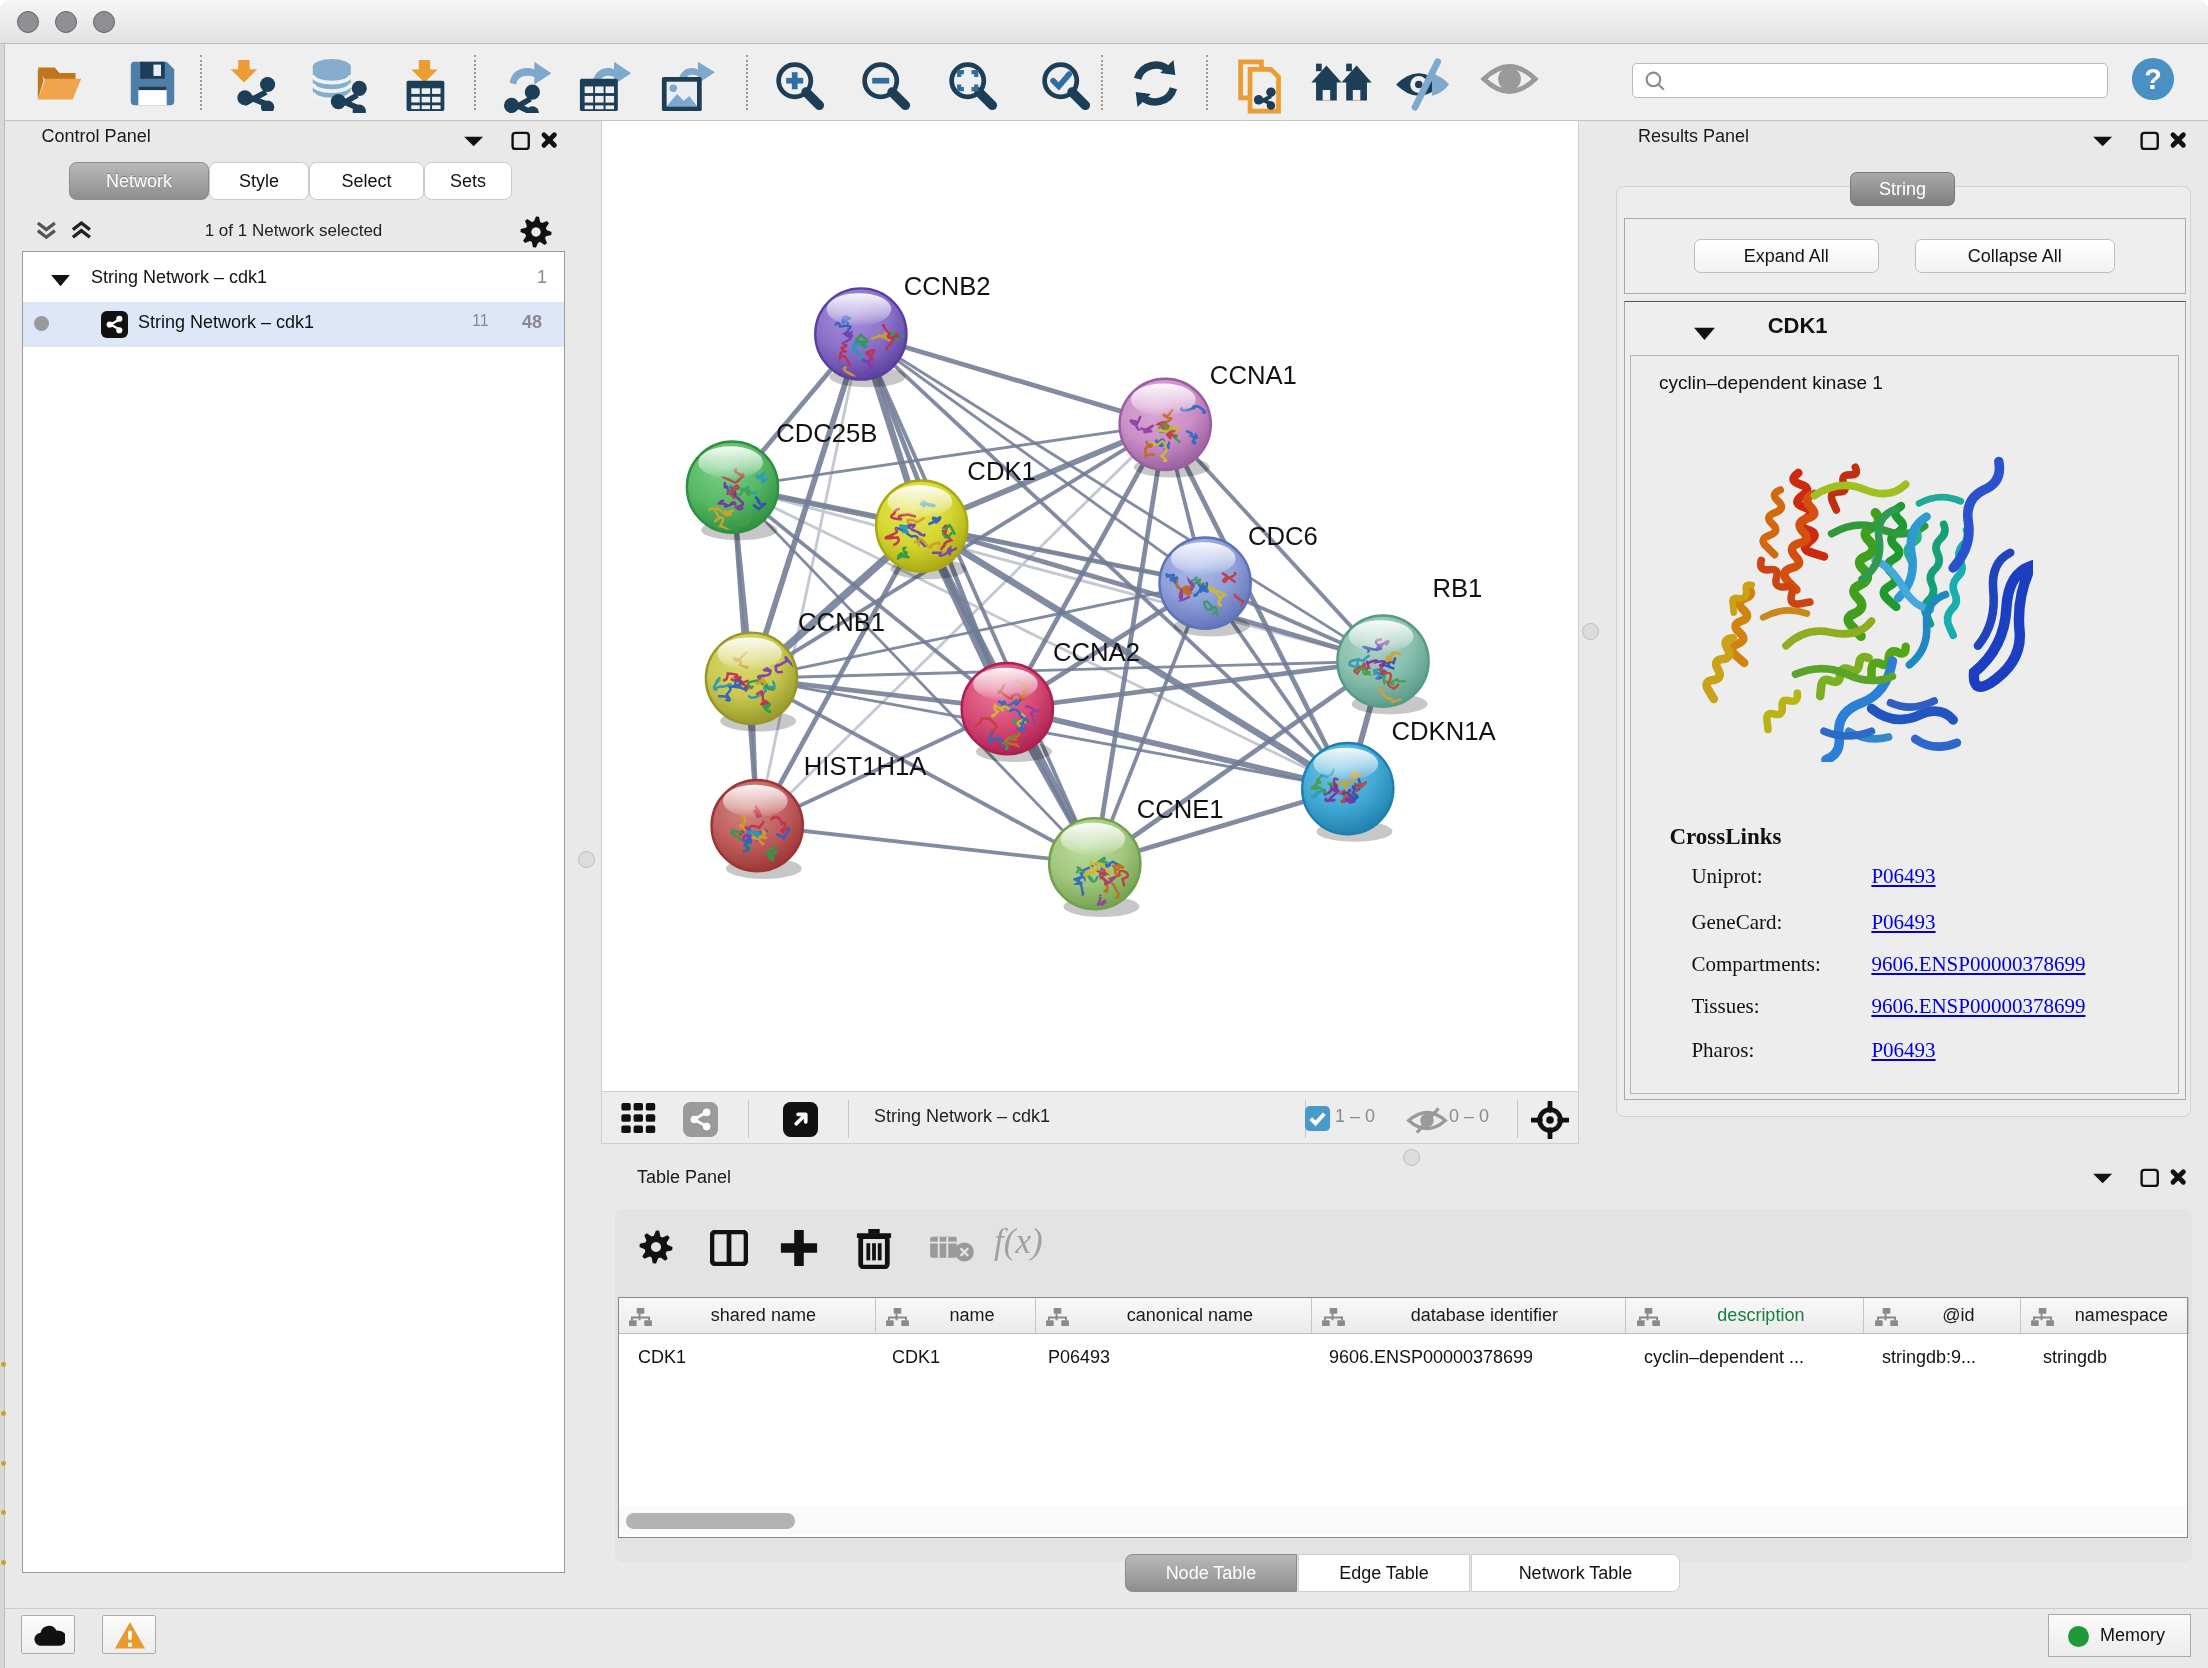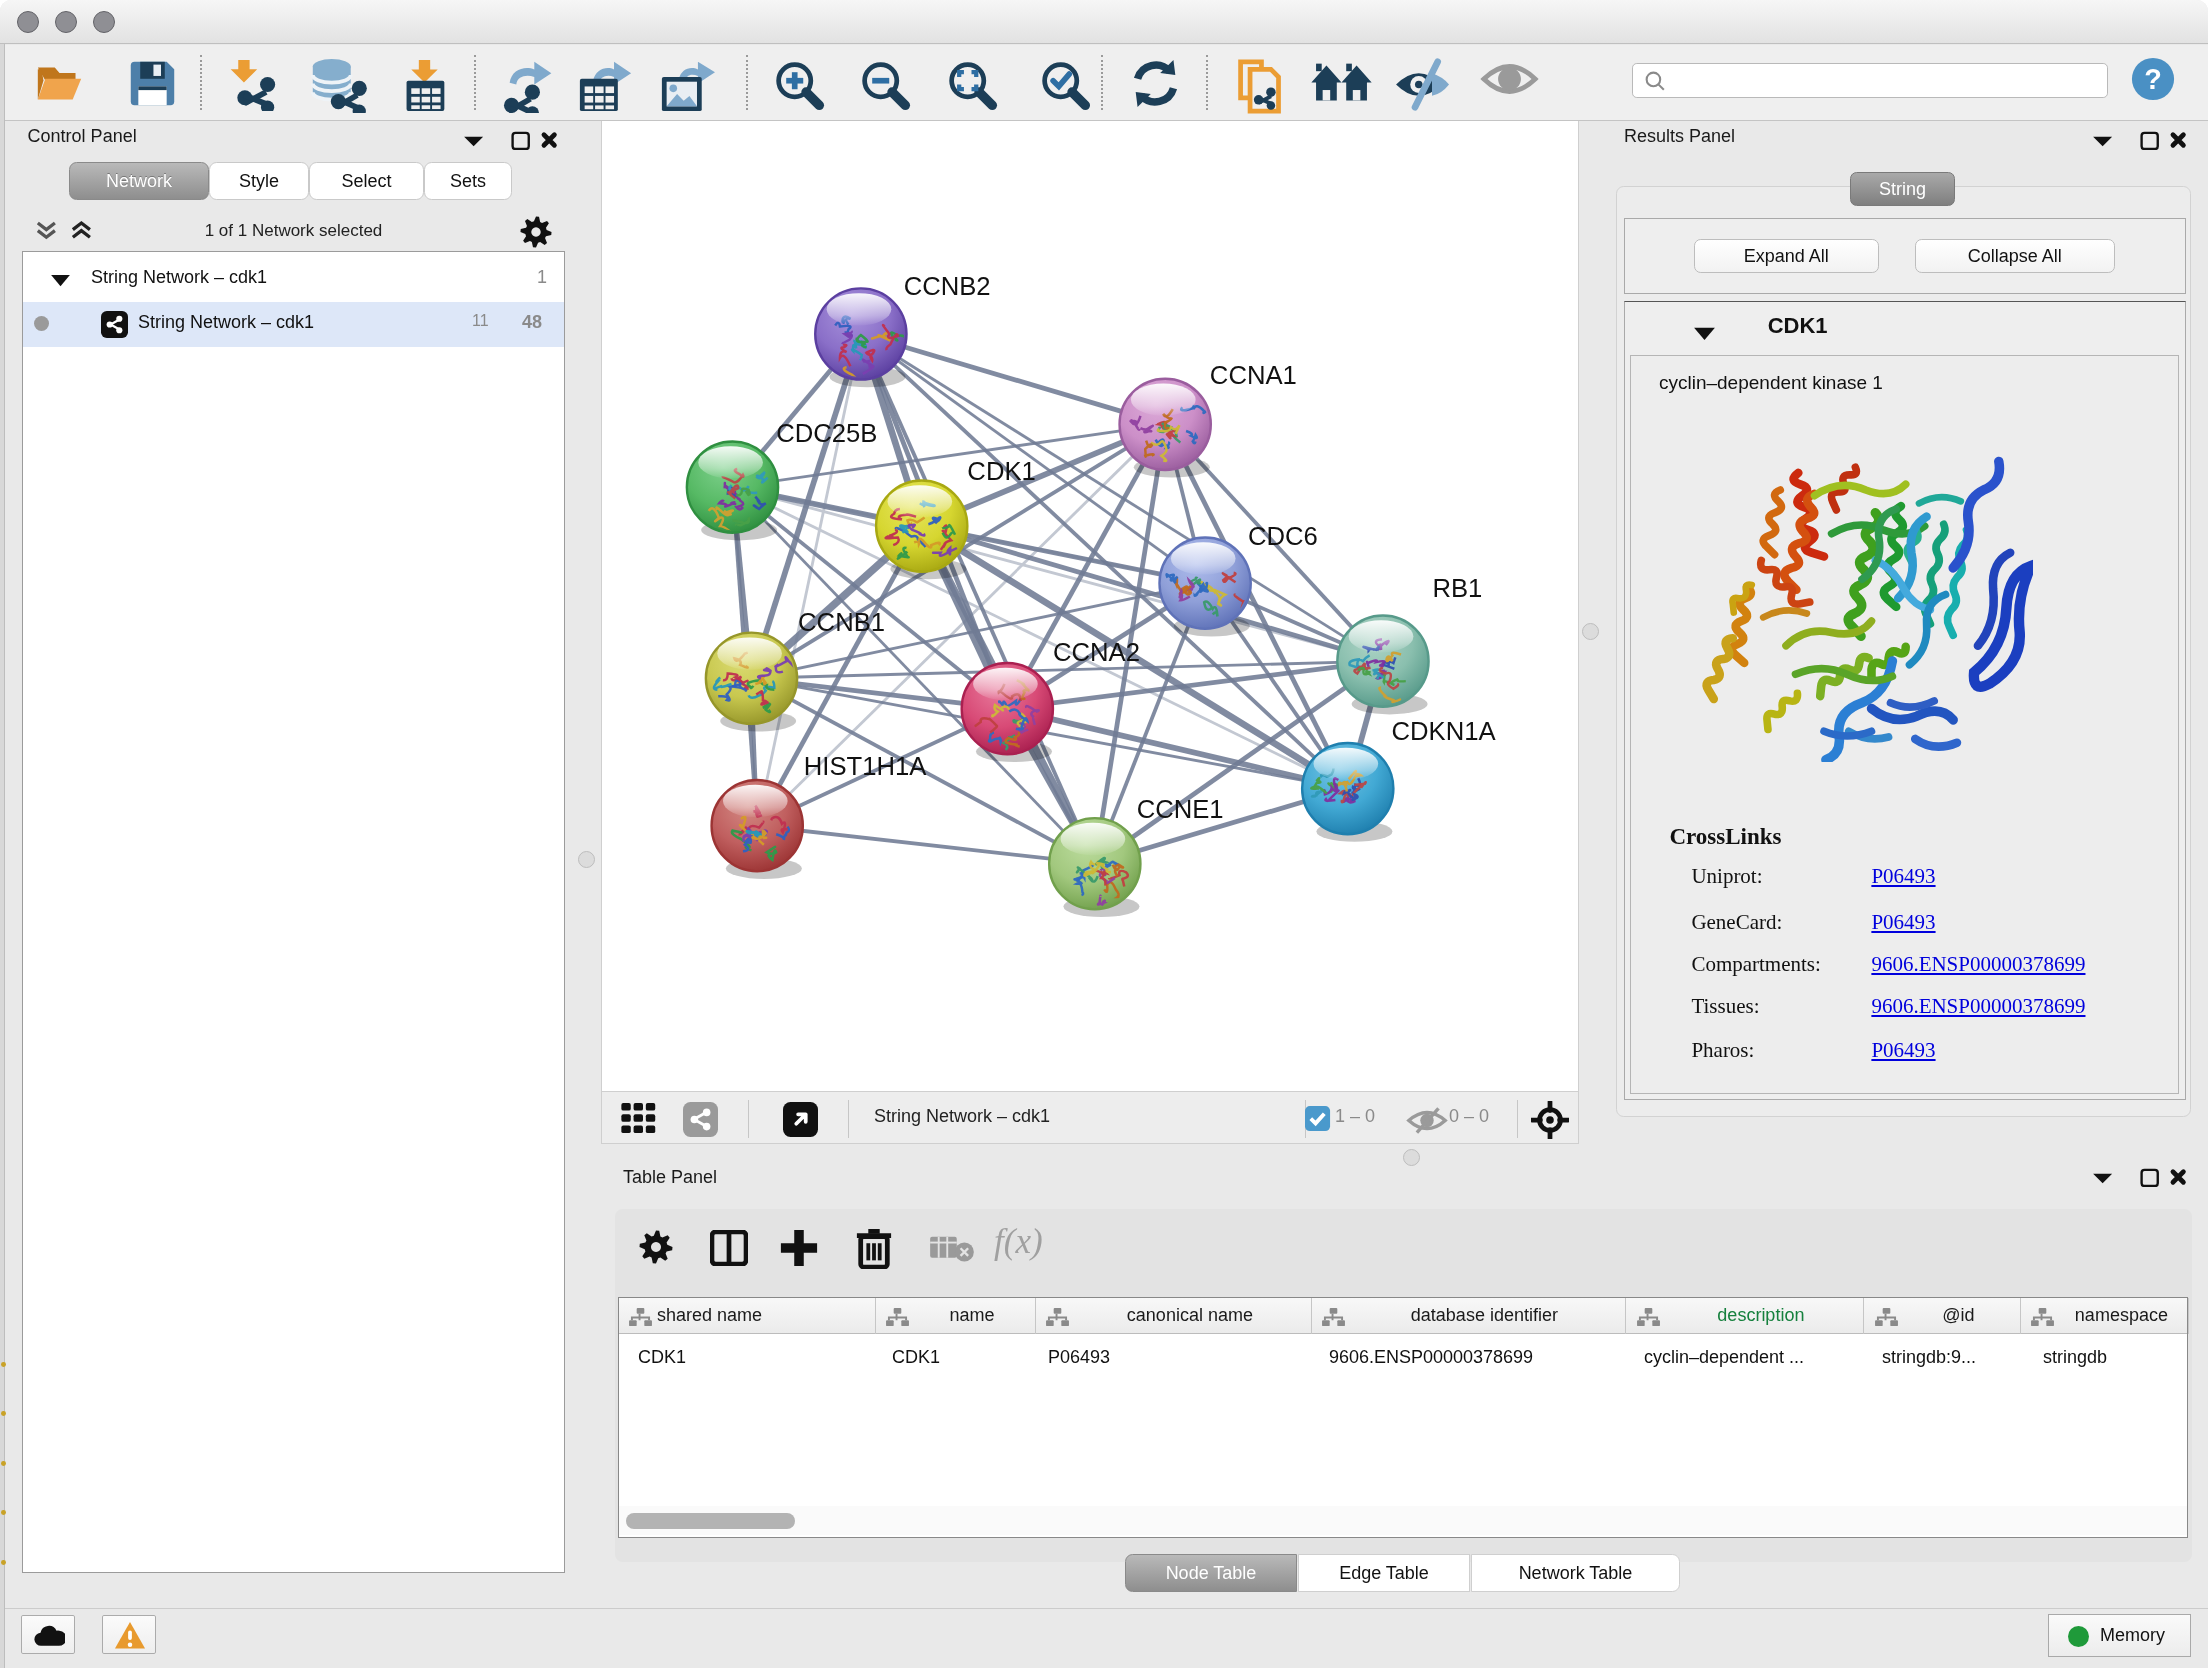--- a/index.html
+++ b/index.html
@@ -8,21 +8,21 @@
 
 #titlebar { position:absolute; left:0; top:0; width:2208px; height:44px; background:linear-gradient(#f6f6f6,#e2e2e2); border-bottom:1px solid #bfbfbf; }
 .tl { position:absolute; top:10.5px; width:22px; height:22px; border-radius:50%; background:#8f8f94; border:1.4px solid #636368; }
 #title { position:absolute; top:10.5px; width:100%; text-align:center; font-size:18px; font-weight:bold; color:#3e3e3e; }
 
 #toolbar { position:absolute; left:0; top:45px; width:2208px; height:76px; background:#efefef; border-bottom:1px solid #c4c4c4; }
 .tbi { position:absolute; top:13.3px; }
 .tbdiv { position:absolute; top:9.5px; width:0; height:55px; border-left:2.9px dotted #9a9a9a; }
 #searchbox { position:absolute; left:1632px; top:18px; width:476px; height:35px; background:#fff; border:1px solid #b9b9b9; border-radius:4.8px; }
 
-.ptitle { font-size:18px; color:#1a1a1a; }
+.ptitle { font-size:18px; color:#1a1a1a;margin-left:14px; }
 
 #cp-title { position:absolute; left:27.6px; top:126px; }
 .tab { display:inline-block; height:38px; line-height:36px; padding:0 0; text-align:center; font-size:18px; background:#fff; border:1px solid #c9c9c9; border-radius:7.6px; margin:0; color:#111; }
 .tabsel { background:linear-gradient(#b9b9b9,#8e8e8e); color:#fff; border:1px solid #8a8a8a; text-shadow:0 -1px 0 #777; }
 #cp-sub { position:absolute; left:22px; top:214px; width:543px; height:37px; }
 #cp-list { position:absolute; left:22px; top:251px; width:543px; height:1322px; background:#fff; border:1px solid #9b9b9b; }
 #cp-bottom-sep { position:absolute; left:0; top:1608px; width:2208px; height:1px; background:#cccccc; }
 .bbtn { position:absolute; width:54px; height:39px; background:linear-gradient(#fbfbfb,#eeeeee); border:1.4px solid #ababab; border-radius:1.9px; }
 
 #canvas { position:absolute; left:601px; top:121px; width:978px; height:970px; background:#fff; border-left:1px solid #cfcfcf; border-right:1px solid #cfcfcf; }
@@ -771,21 +771,21 @@
       <div style="position:absolute; left:0; top:0; width:100%; height:36px; background:linear-gradient(#f8f8f8,#ebebeb); border-bottom:1px solid #bcbcbc;"></div>
       <div style="position:absolute; left:0px; top:0; width:257px; height:36px; border-right:1px solid #c6c6c6;"></div>
       <svg style="position:absolute; left:9.5px; top:8.6px;" width="25" height="21" viewBox="0 0 26 22">
           <g fill="#8a8a8a">
             <rect x="9" y="1" width="8" height="6" rx="1"></rect>
             <rect x="1" y="14" width="8" height="6" rx="1"></rect>
             <rect x="17" y="14" width="8" height="6" rx="1"></rect>
             <path d="M12 7 L12 11 L4 11 L4 14 M12 11 L22 11 L22 14 M12 11 L12 14" stroke="#8a8a8a" stroke-width="2" fill="none"></path>
           </g>
         </svg>
-      <div style="position:absolute; left:38px; top:6.7px; width:213px; font-size:18px; color:#1a1a1a;">shared name</div>
+      <div style="position:absolute; left:38px; top:6.7px; width:213px; text-align:center; font-size:18px; color:#1a1a1a;">shared name</div>
       <div style="position:absolute; left:257px; top:0; width:160px; height:36px; border-right:1px solid #c6c6c6;"></div>
       <svg style="position:absolute; left:266px; top:8.6px;" width="25" height="21" viewBox="0 0 26 22">
           <g fill="#8a8a8a">
             <rect x="9" y="1" width="8" height="6" rx="1"></rect>
             <rect x="1" y="14" width="8" height="6" rx="1"></rect>
             <rect x="17" y="14" width="8" height="6" rx="1"></rect>
             <path d="M12 7 L12 11 L4 11 L4 14 M12 11 L22 11 L22 14 M12 11 L12 14" stroke="#8a8a8a" stroke-width="2" fill="none"></path>
           </g>
         </svg>
       <div style="position:absolute; left:295px; top:6.7px; width:116px; text-align:center; font-size:18px; color:#1a1a1a;">name</div>

